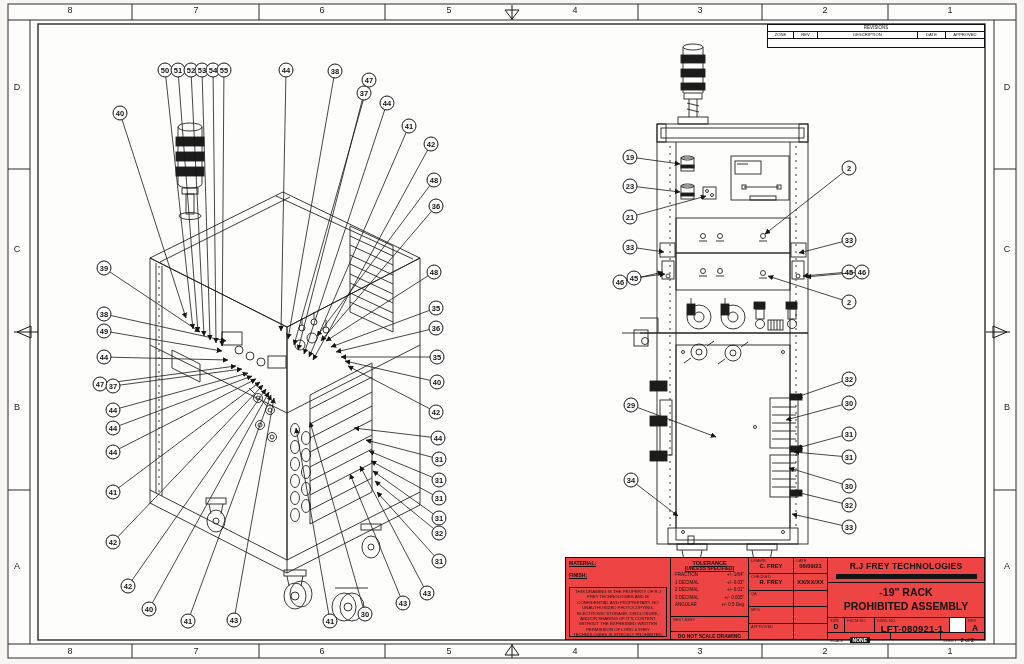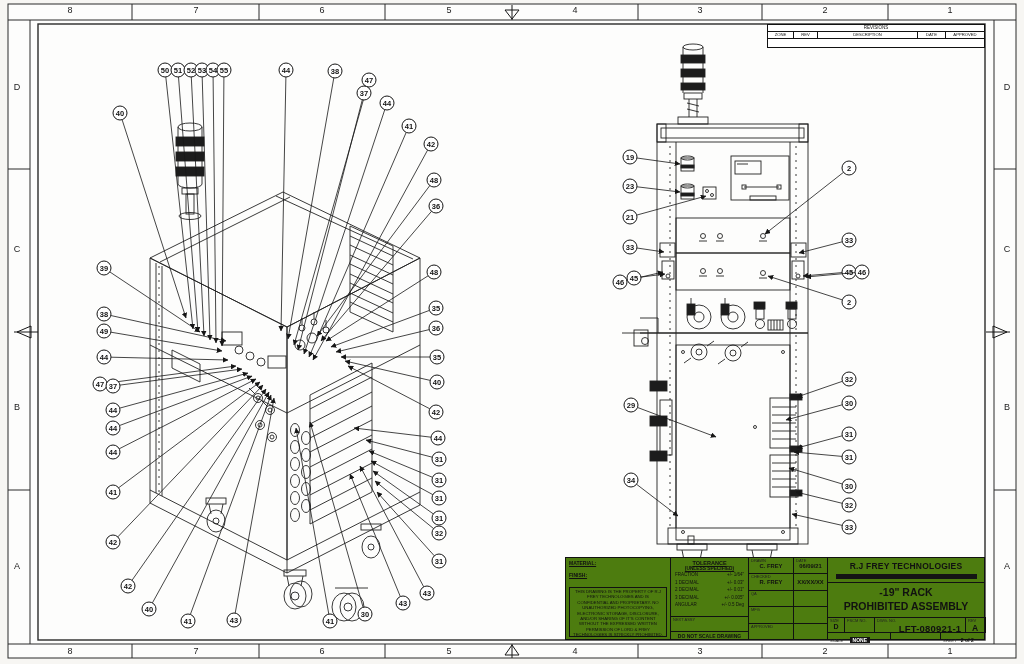--- a/index.html
+++ b/index.html
@@ -10,21 +10,21 @@
   .zletter{position:absolute;width:16px;font-size:9px;color:#1b1b1b;text-align:center;}
   
   .revtable{position:absolute;left:767px;top:24px;width:218px;height:24px;background:#fff;border:1px solid #111;box-sizing:border-box;display:flex;flex-direction:column;color:#111;}
   .rev-title{height:6px;line-height:6px;border-bottom:1px solid #111;text-align:center;font-size:4.5px;}
   .rev-cols{display:flex;height:6px;line-height:6px;border-bottom:1px solid #111;}
   .rev-col{border-right:1px solid #111;text-align:center;font-size:4.2px;box-sizing:border-box;}
   .rev-col:last-child{border-right:none;}
   .rev-empty{flex:1;}
   
   .titleblock{position:absolute;left:565px;top:557px;width:420px;height:83px;background:#fff;color:#111;}
-  .cell{position:absolute;border:1px solid #111;box-sizing:border-box;background:#4d7c0f;}
+  .cell{position:absolute;border:1px solid #111;box-sizing:border-box;background:#ef4444;}
   .tiny{font-size:4px;color:#222;display:block;padding:1px 0 0 2px;line-height:4px;}
   .blk-label{font-size:5px;font-weight:bold;text-decoration:underline;padding:2px 0 0 3px;}
   .disclaimer{position:absolute;left:3px;top:29px;width:98px;height:50px;border:1px solid #111;font-size:4.3px;line-height:1.26;text-align:center;padding:1px;box-sizing:border-box;}
   .tol-title{text-align:center;font-size:5.5px;font-weight:bold;text-decoration:underline;padding-top:2px;}
   .tol-sub{text-align:center;font-size:4.8px;font-weight:bold;text-decoration:underline;}
   .tol-row{display:flex;justify-content:space-between;font-size:4.5px;line-height:7.5px;padding:0 4px;}
   .ap-row{flex:1;display:flex;border-bottom:1px solid #111;}
   .ap-row:last-child{border-bottom:none;}
   .ap-name{width:44px;border-right:1px solid #111;position:relative;}
   .ap-date{flex:1;position:relative;}
@@ -805,21 +805,21 @@
         <div>PROHIBITED ASSEMBLY</div>
       </div>
     </div>
     <div class="cell" style="left:262px;top:60px;width:18px;height:16px;">
       <span class="tiny">SIZE</span>
       <span class="bval" style="font-size:7px;">D</span>
     </div>
     <div class="cell" style="left:279px;top:60px;width:31px;height:16px;">
       <span class="tiny">FSCM NO.</span>
     </div>
-    <div class="cell" style="left:309px;top:60px;width:112px;height:16px;">
+    <div class="cell" style="left:309px;top:60px;width:76px;height:16px;">
       <span class="tiny">DWG. NO.</span>
       <span class="bval" style="font-size:9.5px;letter-spacing:.2px;">LFT-080921-1</span>
     </div>
     <div class="cell" style="left:400px;top:60px;width:20px;height:16px;">
       <span class="tiny">REV</span>
       <span class="bval" style="font-size:8.5px;">A</span>
     </div>
     <div class="cell" style="left:262px;top:75px;width:64px;height:8px;line-height:7px;">
       <span class="tiny" style="display:inline;">SCALE</span>
       <span class="chip">NONE</span>

